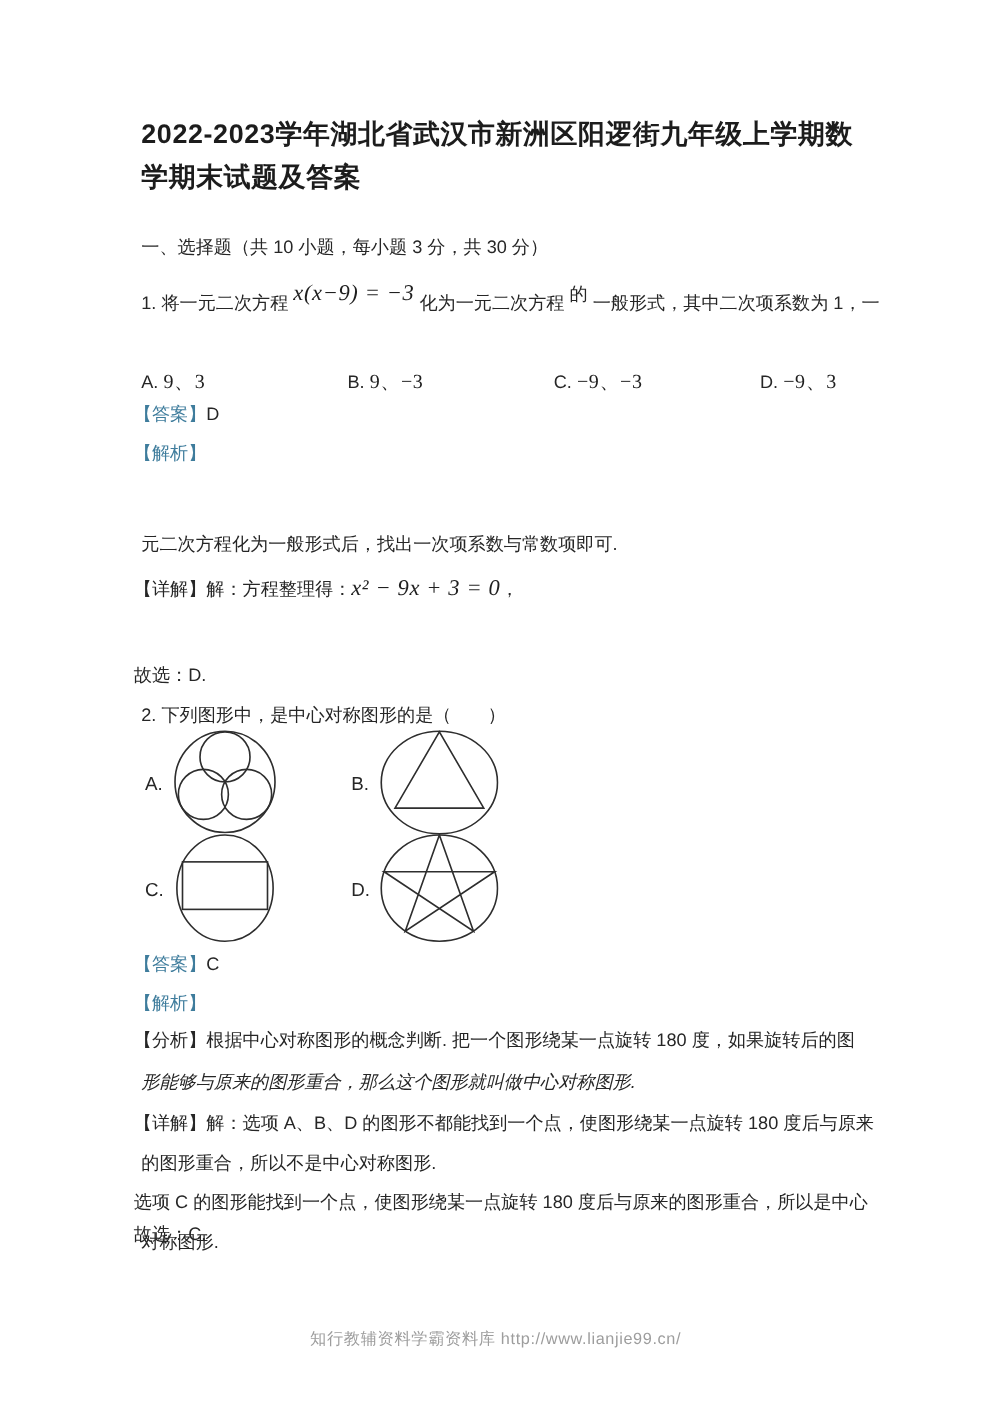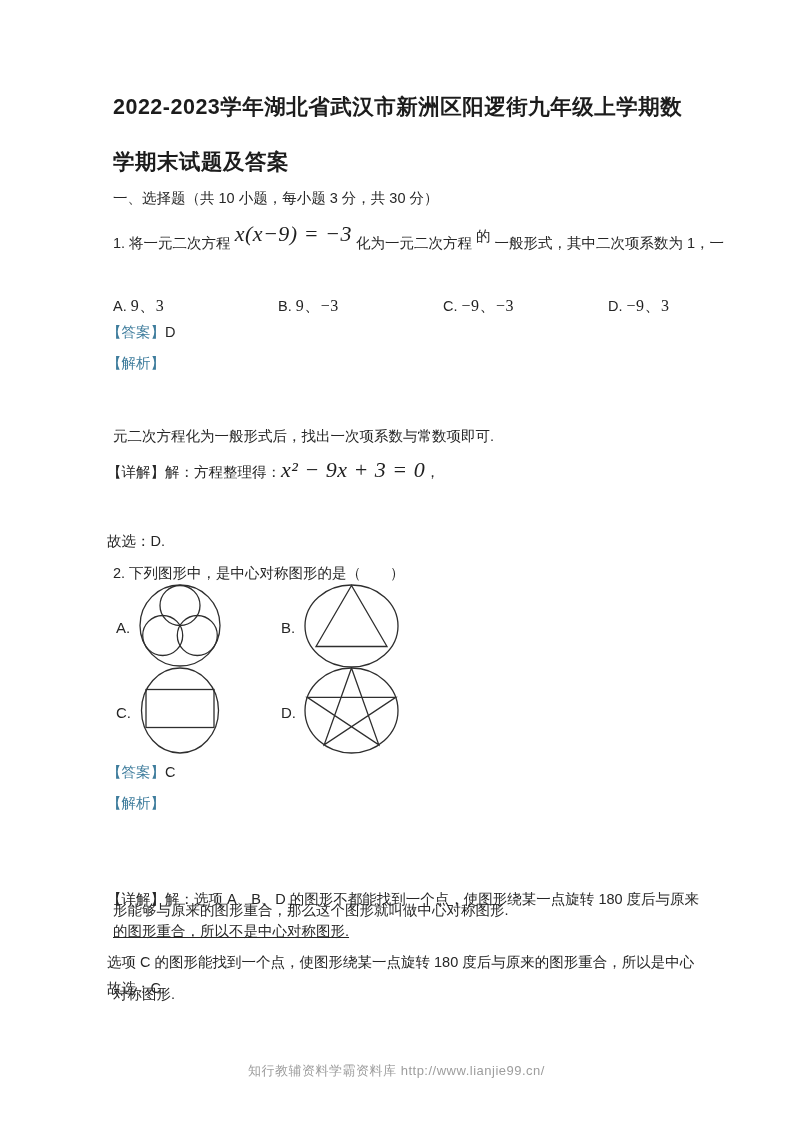--- a/index.html
+++ b/index.html
@@ -5,21 +5,21 @@
   * { margin:0; padding:0; box-sizing:border-box; }
   html,body { background:#ffffff; }
   .page {
     position:relative; width:724px; height:1122px; background:#ffffff;
     font-family:"Liberation Sans", sans-serif; color:#262626; overflow:hidden;
   }
   .ln { position:absolute; left:113px; white-space:nowrap; font-size:14.5px; line-height:20px; color:#262626; }
   .title { font-size:21.5px; font-weight:700; color:#1c1c1c; letter-spacing:0.5px; }
   .blue { color:#3e7c9c; }
   .math {
-    font-family:"Liberation Serif", serif; font-style:italic; font-size:22px; color:#1f1f1f;
+    font-family:"Liberation Serif", serif; font-style:italic; font-size:18px; color:#1f1f1f;
     letter-spacing:0.5px;
   }
   .raised { position:relative; top:-7px; display:inline-block; }
   .optrow { display:flex; }
   .optrow .opt { display:inline-block; }
   .opt-a { width:165px; }
   .opt-b { width:165px; }
   .opt-c { width:165px; }
   .optval { font-family:"Liberation Serif", serif; font-size:16px; color:#1f1f1f; letter-spacing:0.5px; }
   .figlabel { font-size:15px; color:#262626; }
@@ -29,21 +29,21 @@
     position:absolute; top:1062px; left:0; width:793px; text-align:center;
     color:#9d9d9d; font-size:13px; letter-spacing:0.5px;
   }
 </style>
 </head>
 <body>
 
 <div class="page">
 
   <div class="ln title" style="top:97px;">2022-2023学年湖北省武汉市新洲区阳逻街九年级上学期数</div>
-  <div class="ln title" style="top:152px;text-align:right;">学期末试题及答案</div>
+  <div class="ln title" style="top:132px;text-align:right;">学期末试题及答案</div>
 
   <div class="ln" style="top:188px;">一、选择题（共 10 小题，每小题 3 分，共 30 分）</div>
 
   <div class="ln" style="top:231px;">
     <span>1. 将一元二次方程</span>
     <span class="math raised">x(x−9) = −3</span>
     <span>化为一元二次方程</span>
     <span class="raised">的</span>
     <span>一般形式，其中二次项系数为 1，一</span>
   </div>
@@ -119,25 +119,28 @@
         <path d="M47.5,1 L20.2,77.9 L91.7,30.4 L3.3,30.4 L74.8,77.9 Z"></path>
       </g>
     </svg>
   </div>
 
   <div class="ln" style="top:762px; left:107px;">
     <span class="blue">【答案】</span><span>C</span>
   </div>
   <div class="ln blue" style="top:793px; left:107px;">【解析】</div>
 
-  <div class="ln" style="top:900px;">形能够与原来的图形重合，那么这个图形就叫做中心对称图形.</div>
+  <div class="ln" style="top:823px; left:107px;">
+    <span>【分析】</span><span>根据中心对称图形的概念判断. 把一个图形绕某一点旋转 180 度，如果旋转后的图</span>
+  </div>
+  <div class="ln" style="top:856px;font-style:italic;">形能够与原来的图形重合，那么这个图形就叫做中心对称图形.</div>
 
   <div class="ln" style="top:889px; left:107px;">
     <span>【详解】</span><span>解：选项 A、B、D 的图形不都能找到一个点，使图形绕某一点旋转 180 度后与原来</span>
   </div>
-  <div class="ln" style="top:921px;text-decoration:underline;">的图形重合，所以不是中心对称图形.</div>
+  <div class="ln" style="top:921px;">的图形重合，所以不是中心对称图形.</div>
   <div class="ln" style="top:952px; left:107px;">选项 C 的图形能找到一个点，使图形绕某一点旋转 180 度后与原来的图形重合，所以是中心</div>
   <div class="ln" style="top:984px;">对称图形.</div>
   <div class="ln" style="top:978px; left:107px;">故选：C.</div>
 
   <div class="footer">知行教辅资料学霸资料库 http://www.lianjie99.cn/</div>
 
 </div>
 
 </body></html>

